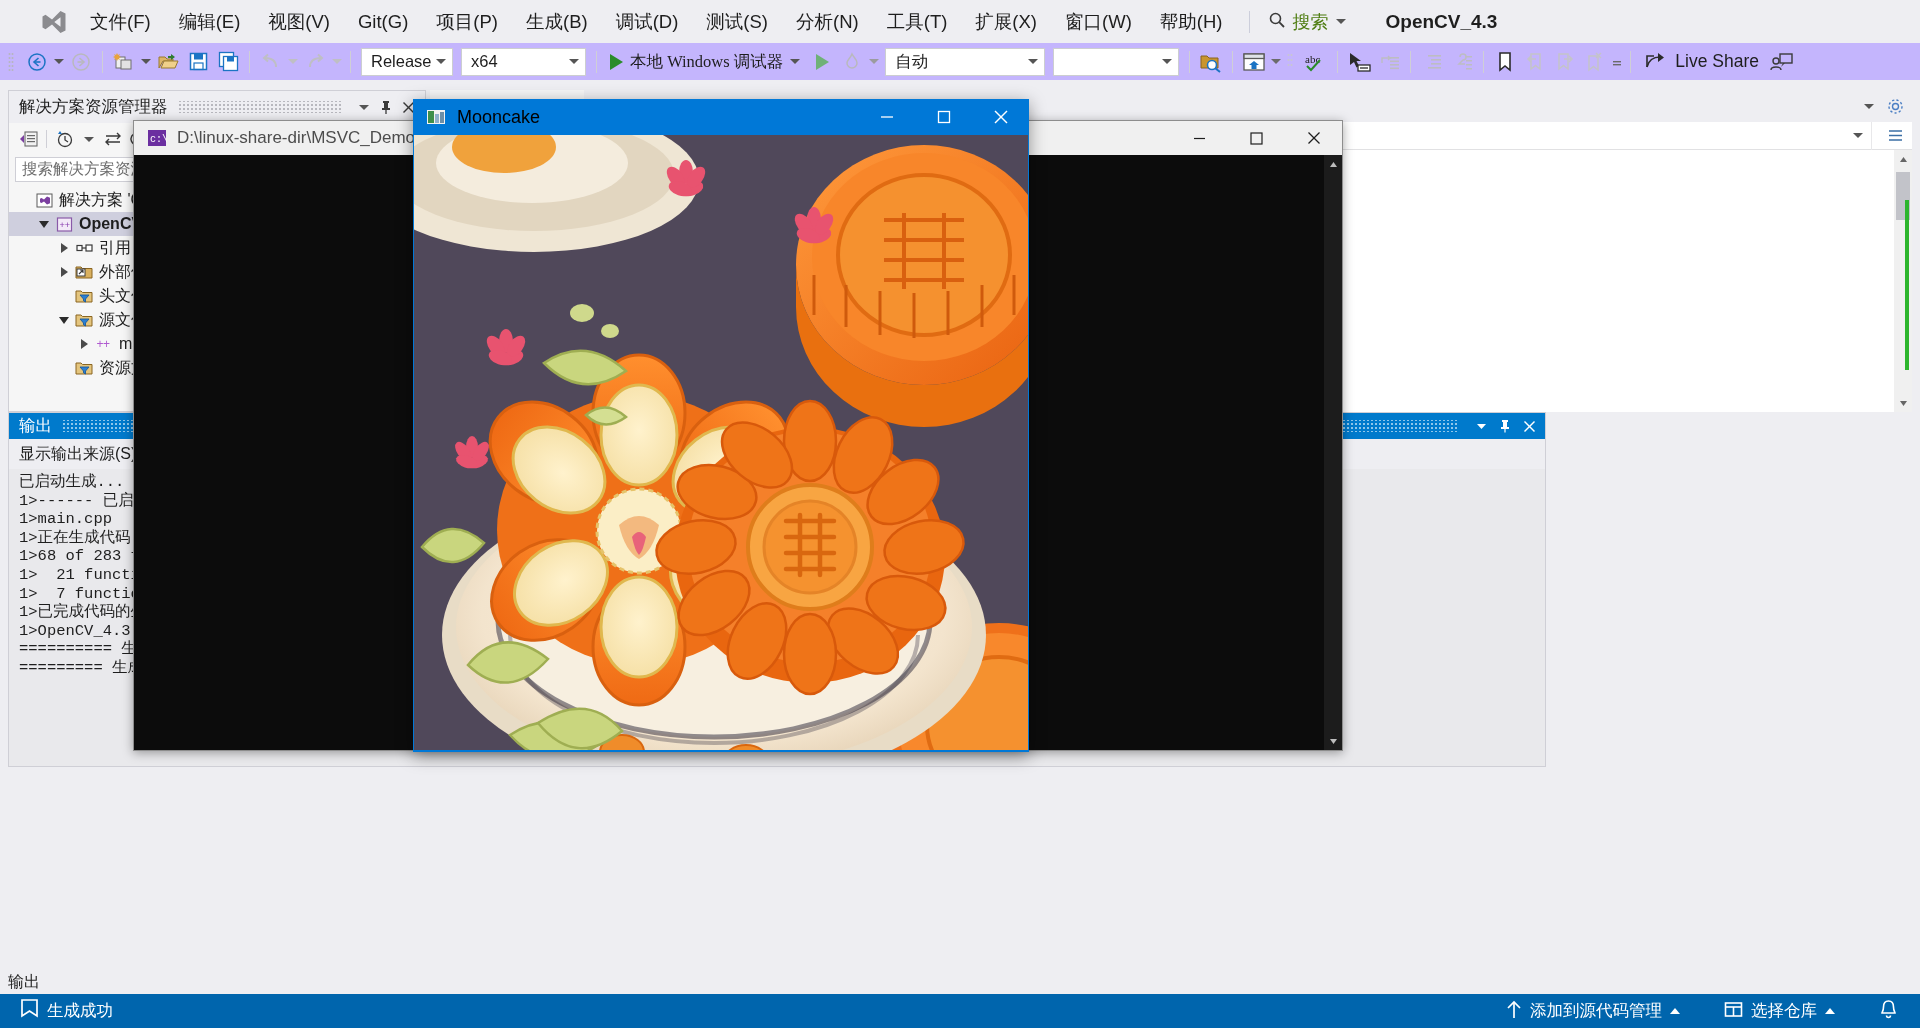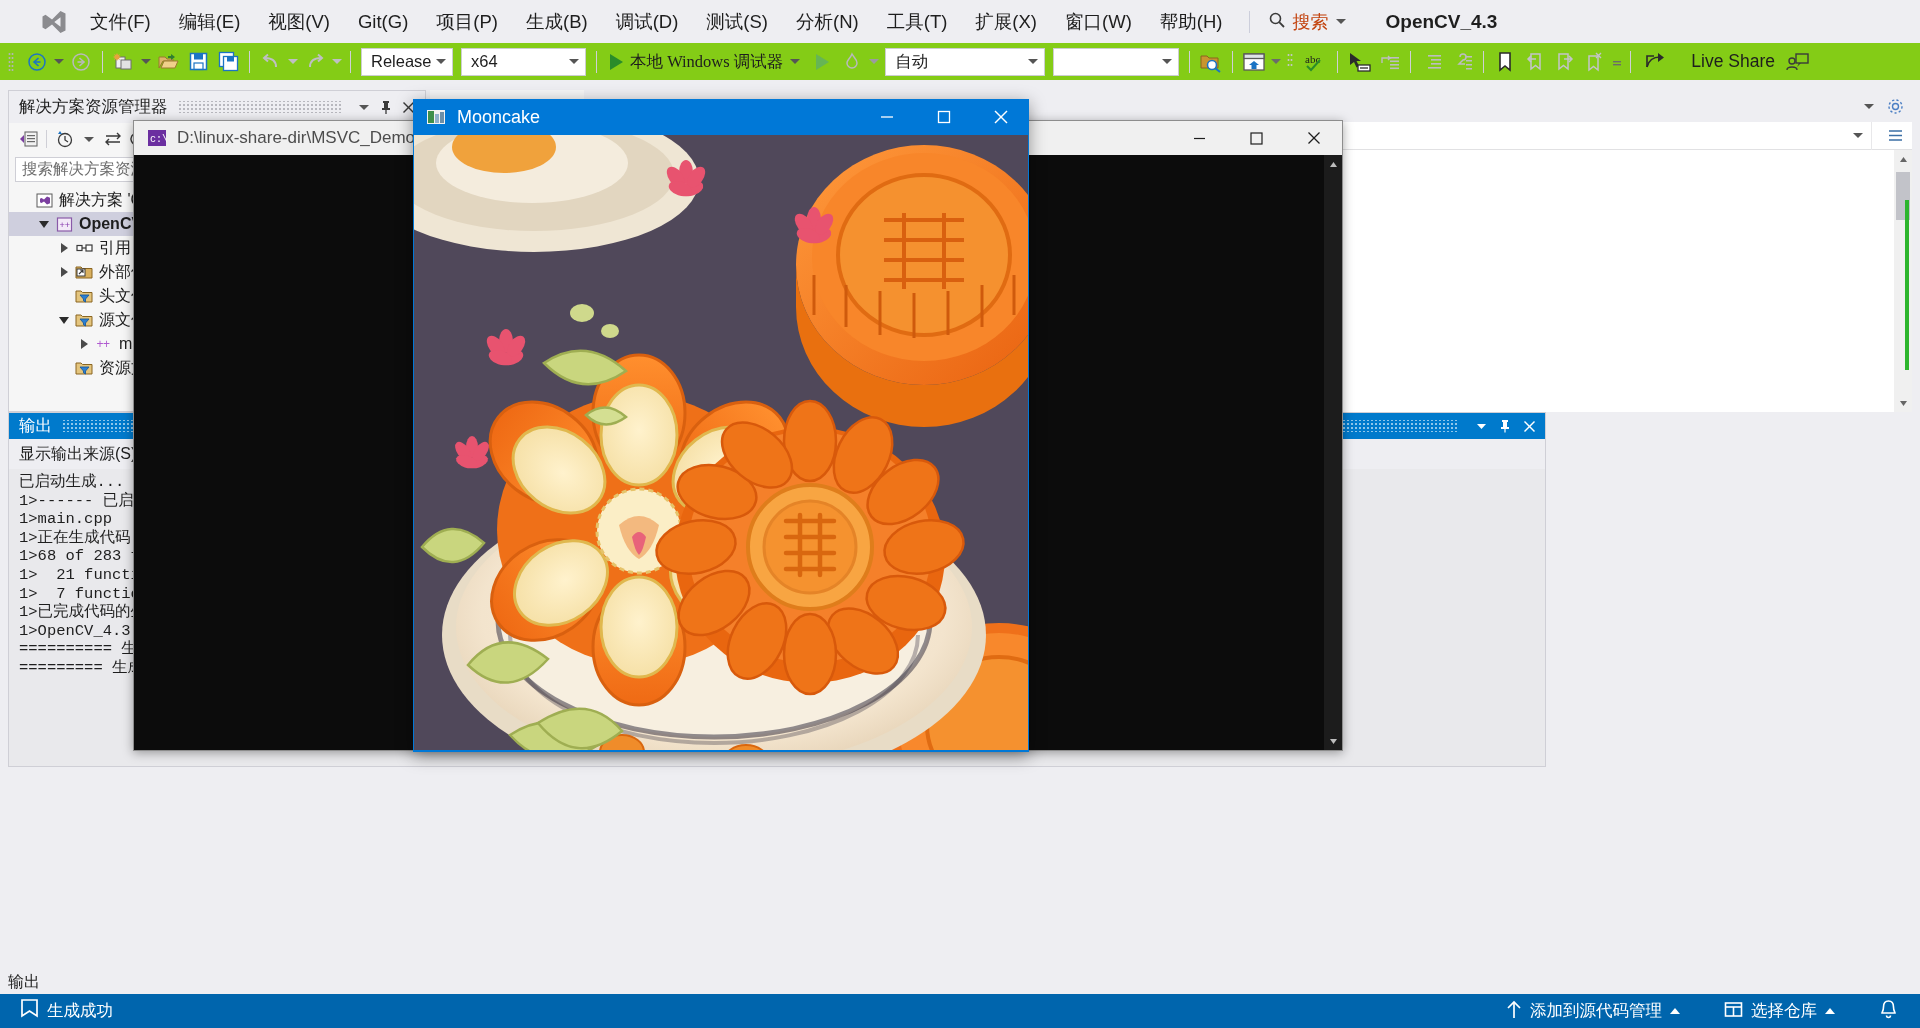--- a/index.html
+++ b/index.html
@@ -19,51 +19,51 @@
   .vs-logo {
     width: 44px; height: 43px; display: flex; align-items: center; justify-content: center;
   }
   .vs-logo svg { display: block; }
   .menu-item {
     font-size: 18.5px; color: #1e1e1e; padding: 4px 14px; white-space: nowrap;
     line-height: 26px; cursor: default;
   }
   .menu-sep-v { width: 1px; height: 22px; background: #cccedb; margin: 0 12px; }
   .search-box { display: flex; align-items: center; gap: 7px; padding: 2px 6px; }
-  .search-box .lbl { font-size: 18px; color: #c2410c; }
+  .search-box .lbl { font-size: 18px; color: #4d7c0f; }
   .caret-dn { width: 0; height: 0; border-left: 5px solid transparent; border-right: 5px solid transparent; border-top: 5px solid #555; }
   .sln-name { font-size: 19px; font-weight: bold; color: #1e1e1e; margin-left: 34px; white-space: nowrap; }
 
   .win-controls { position: absolute; right: 0; top: 0; height: 43px; display: flex; align-items: center; }
   .acct-badge {
     width: 30px; height: 30px; border-radius: 50%; background: #3a8fd4; color: #fff;
     font-size: 13px; display: flex; align-items: center; justify-content: center; margin-right: 22px;
     font-weight: bold; letter-spacing: 0.5px;
   }
   .wbtn { width: 46px; height: 43px; display: flex; align-items: center; justify-content: center; }
 
   
   .toolbar {
     position: absolute; left: 0; top: 43px; width: 1920px; height: 37px;
-    background: #84cc16; display: flex; align-items: center; padding-left: 4px;
+    background: #c4b5fd; display: flex; align-items: center; padding-left: 4px;
   }
   .grip { width: 10px; height: 22px; margin: 0 4px; display: flex; align-items: center; }
   .tb-sep { width: 1px; height: 22px; background: #cfcfd6; margin: 0 6px; }
   .tbtn { width: 30px; height: 28px; display: flex; align-items: center; justify-content: center; }
   .tb-caret { width: 14px; height: 28px; display: flex; align-items: center; justify-content: center; }
   .combo {
     height: 28px; border: 1px solid #ccced0; background: #fff; display: flex; align-items: center;
     justify-content: space-between; font-size: 16.5px; color: #1e1e1e; padding: 0 6px 0 9px; margin: 0 4px;
   }
   .combo .cv { white-space: nowrap; overflow: hidden; }
   .run-btn { display: flex; align-items: center; gap: 7px; height: 28px; padding: 0 7px; font-family: Liberation Serif, serif; }
   .run-btn .lbl { font-size: 16.5px; color: #1e1e1e; white-space: nowrap; }
   .tri-green { width: 0; height: 0; border-top: 8px solid transparent; border-bottom: 8px solid transparent; border-left: 13px solid #2a8c2a; }
   .tri-hollow { width: 0; height: 0; border-top: 8px solid transparent; border-bottom: 8px solid transparent; border-left: 13px solid #60b060; opacity: .85; }
-  .live-share { display: flex; align-items: center; gap: 24px; padding: 0 8px; height: 28px; }
+  .live-share { display: flex; align-items: center; gap: 8px; padding: 0 8px; height: 28px; }
   .live-share .lbl { font-size: 17.5px; color: #1e1e1e; }
 
   
   .se-panel {
     position: absolute; left: 8px; top: 90px; width: 418px; height: 322px;
     background: #f6f6f6; border: 1px solid #cfcfd6; display: flex; flex-direction: column;
   }
   .se-head { height: 32px; display: flex; align-items: center; padding: 0 6px 0 10px; background: #eeeef2; }
   .se-title { font-size: 16.5px; color: #1e1e1e; white-space: nowrap; }
   .dotgrip { flex: 1; height: 12px; margin: 0 10px; opacity: .55;
@@ -138,21 +138,21 @@
   .console-body { position: absolute; left: 0; right: 0; top: 34px; bottom: 0; background: #0c0c0c; }
   .console-sb { position: absolute; right: 0; top: 34px; bottom: 0; width: 18px; background: #1c1c1c; }
 
   
   .mc-win {
     position: absolute; left: 413px; top: 99px; width: 616px; height: 653px;
     background: #0078d7; box-shadow: 0 4px 16px rgba(0,0,0,.4);
   }
   .mc-title { height: 36px; background: #0078d7; display: flex; align-items: center; padding-left: 14px; }
   .mc-title .mi { width: 18px; height: 18px; margin-right: 12px; }
-  .mc-title .mt { color: #ffffff; font-size: 18px; white-space: nowrap; }
+  .mc-title .mt { color: #000000; font-size: 18px; white-space: nowrap; }
   .mcw-controls { margin-left: auto; display: flex; height: 36px; }
   .mcb { width: 57px; height: 36px; display: flex; align-items: center; justify-content: center; }
   .mc-canvas { position: absolute; left: 1px; top: 36px; width: 614px; height: 615px; overflow: hidden; background: #4a4455; }
 
   
   .statusbar {
     position: absolute; left: 0; bottom: 0; width: 1920px; height: 34px;
     background: #0065ad; display: flex; align-items: center; color: #fff;
   }
   .sb-left { display: flex; align-items: flex-start; gap: 10px; padding-left: 10px; font-size: 16.5px; }

